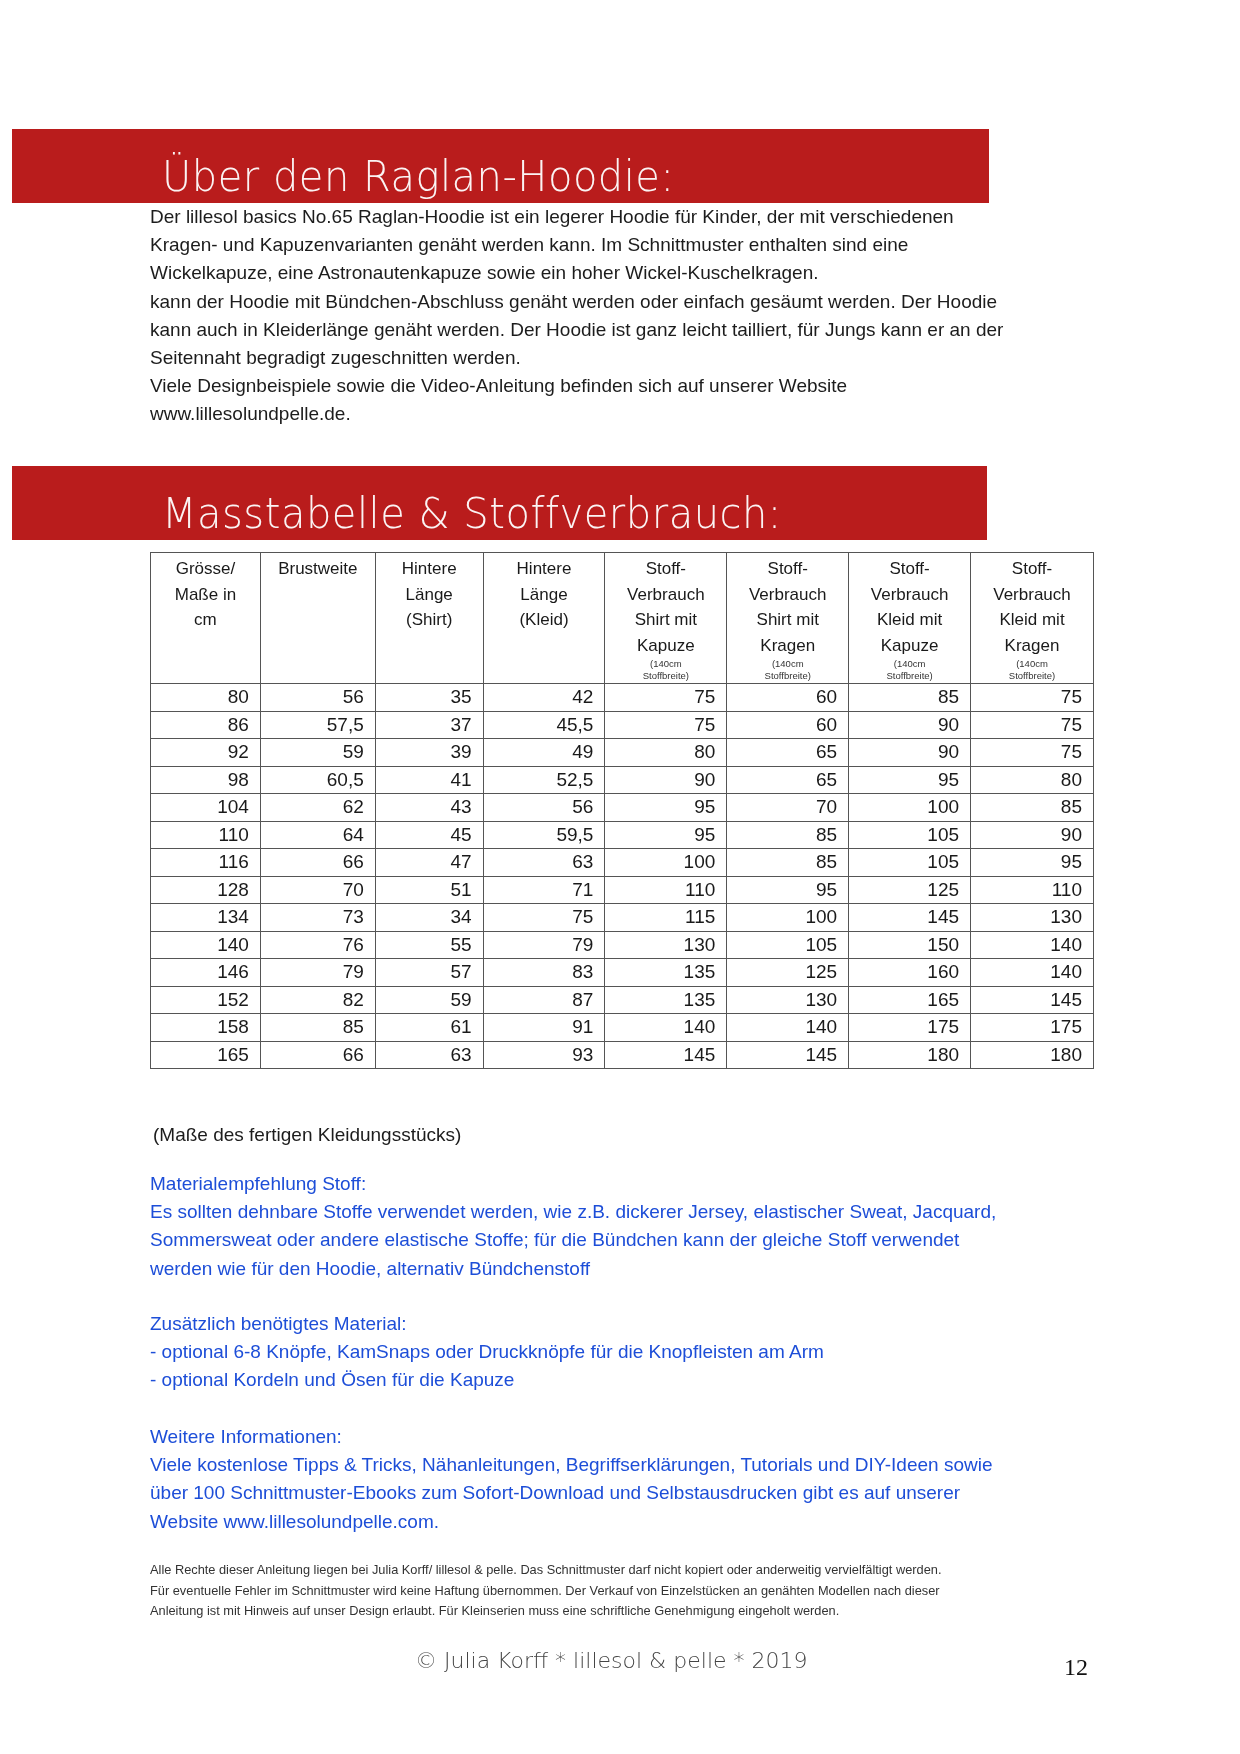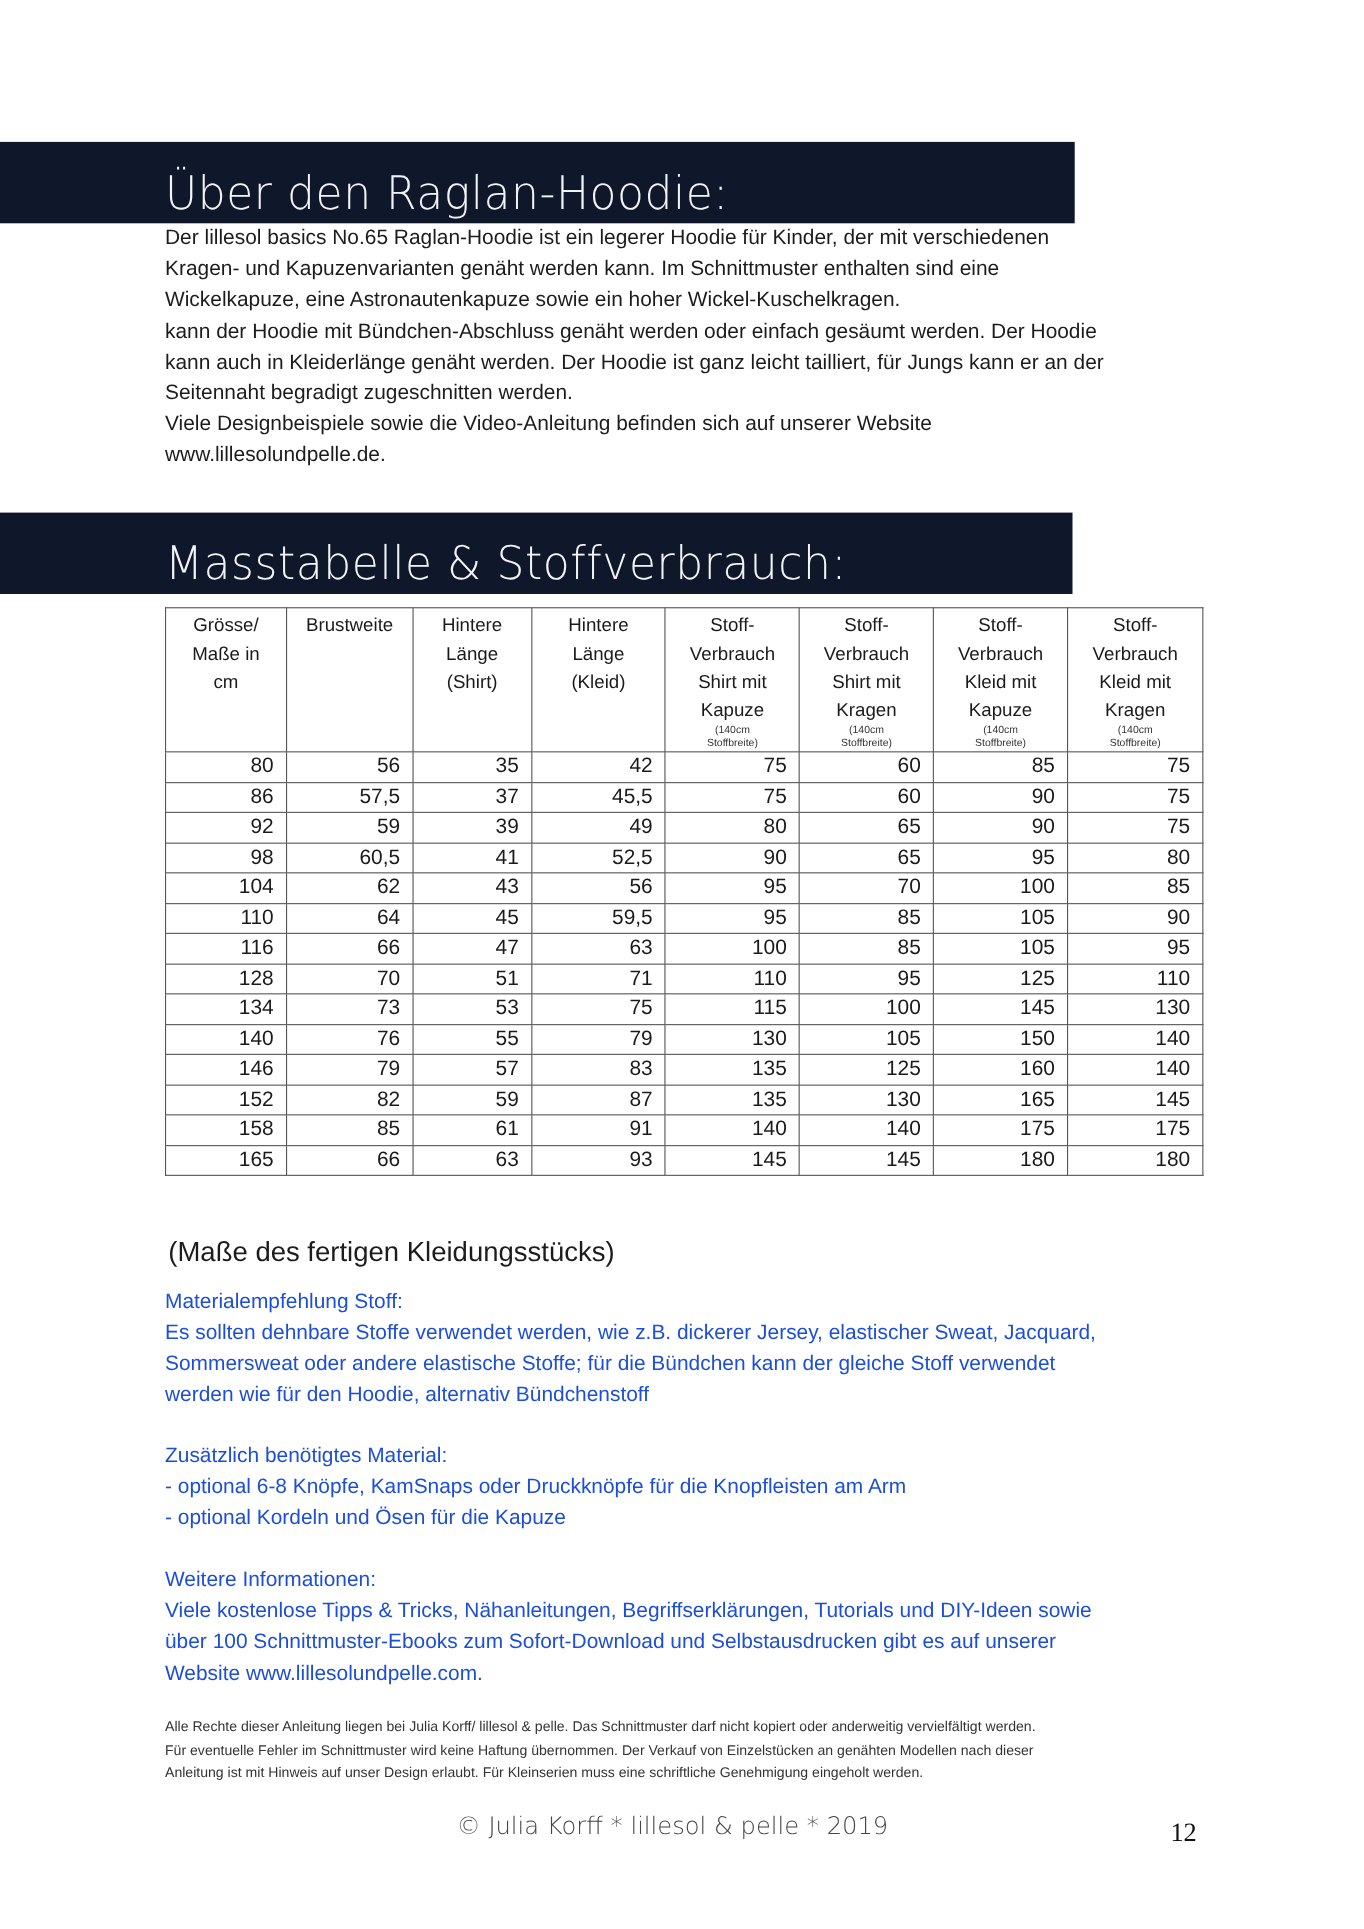--- a/index.html
+++ b/index.html
@@ -1,37 +1,37 @@
 <!DOCTYPE html>
 <html><head>
 <meta charset="utf-8">
 <style>
   html, body { margin: 0; padding: 0; background: #ffffff; }
   body { width: 1240px; height: 1754px; position: relative; overflow: hidden;
          font-family: "Liberation Sans", sans-serif; color: #1a1a1a; }
-  .band { position: absolute; left: 0; background: #0f172a; text-decoration: underline; }
+  .band { position: absolute; left: 12px; background: #b91c1c; text-decoration: underline; }
   .band-1 { top: 129px; width: 977px; height: 74px; }
   .band-2 { top: 466px; width: 975px; height: 74px; }
   .band-title { position: absolute; left: 150px; bottom: 4px; color: #ffffff;
                 font-family: "DejaVu Sans", sans-serif; font-weight: 200;
                 font-size: 40px; letter-spacing: 0.5px; white-space: nowrap;
                 -webkit-text-stroke: 0; opacity: 0.95; transform: scaleY(1.05); }
   .para { position: absolute; left: 150px; width: 940px; font-size: 19px;
           line-height: 28.2px; color: #1c1c1c; }
   .para p { margin: 0; }
   .intro { top: 203px; }
   table.sizes { position: absolute; left: 150px; top: 552px; width: 944px;
                 border-collapse: collapse; font-size: 19px; }
   table.sizes th, table.sizes td { border: 1.5px solid #555; padding: 0 6px; }
   table.sizes th { font-weight: normal; vertical-align: top; text-align: center;
                    font-size: 17px; line-height: 25.5px; padding-top: 3px; height: 127px; }
   table.sizes th .line { display: block; }
   table.sizes th .small { display: block; font-size: 9.5px; line-height: 11.5px; color: #333; }
   table.sizes td { text-align: right; height: 26.5px; line-height: 26.5px; padding-right: 11px; }
-  .caption { position: absolute; left: 153px; top: 1124px; font-size: 25px; color: #1c1c1c; }
+  .caption { position: absolute; left: 153px; top: 1124px; font-size: 19px; color: #1c1c1c; }
   .section { position: absolute; left: 150px; width: 960px; font-size: 19px; line-height: 28.2px; color: #1d4ed8; }
   .section p { margin: 0; }
   .sec-1 { top: 1170px; }
   .sec-2 { top: 1310px; }
   .sec-3 { top: 1423px; }
   .legal { position: absolute; left: 150px; top: 1560px; width: 980px; font-size: 12.8px;
            line-height: 20.5px; color: #333; }
   .legal p { margin: 0; }
   .footer { position: absolute; left: 415px; top: 1648px; font-family: "DejaVu Sans", sans-serif;
             font-weight: 200; font-size: 22px; color: #444; white-space: nowrap; }
@@ -202,21 +202,21 @@
         <td>51</td>
         <td>71</td>
         <td>110</td>
         <td>95</td>
         <td>125</td>
         <td>110</td>
       </tr>
       <tr>
         <td>134</td>
         <td>73</td>
-        <td>53</td>
+        <td>34</td>
         <td>75</td>
         <td>115</td>
         <td>100</td>
         <td>145</td>
         <td>130</td>
       </tr>
       <tr>
         <td>140</td>
         <td>76</td>
         <td>55</td>

